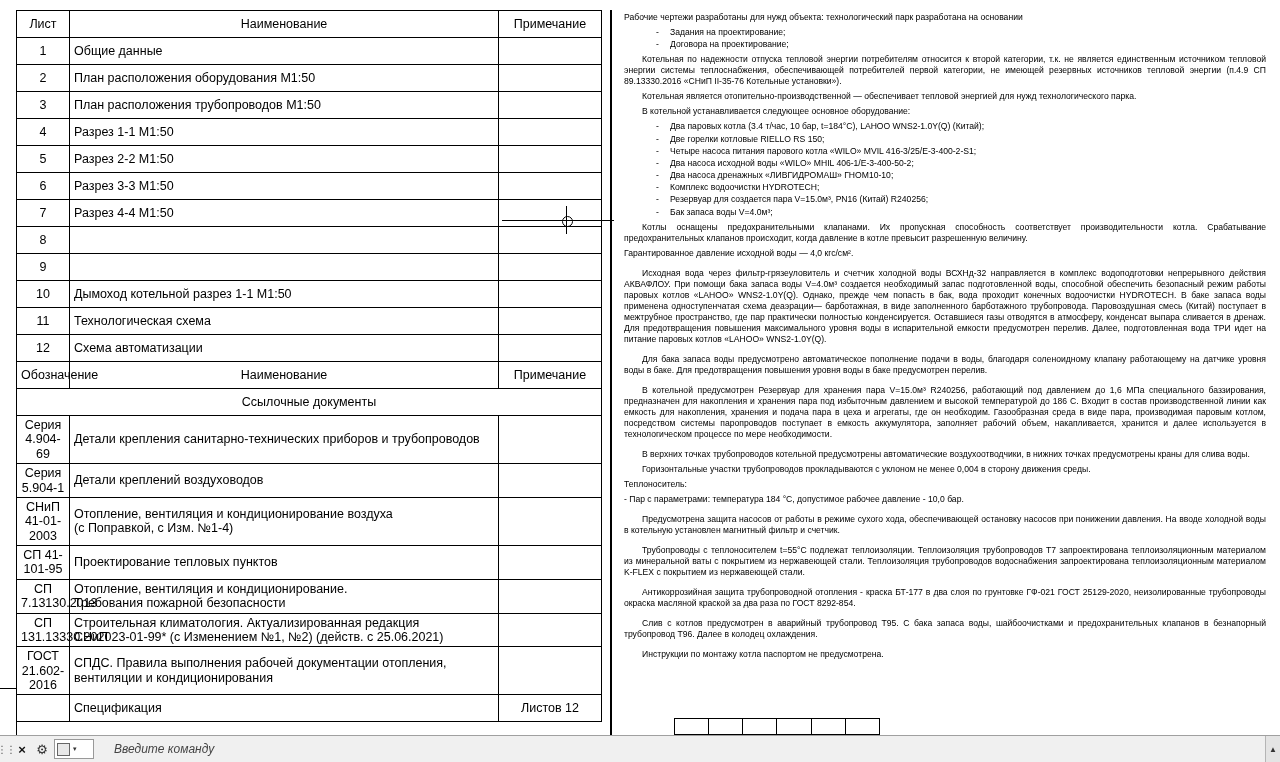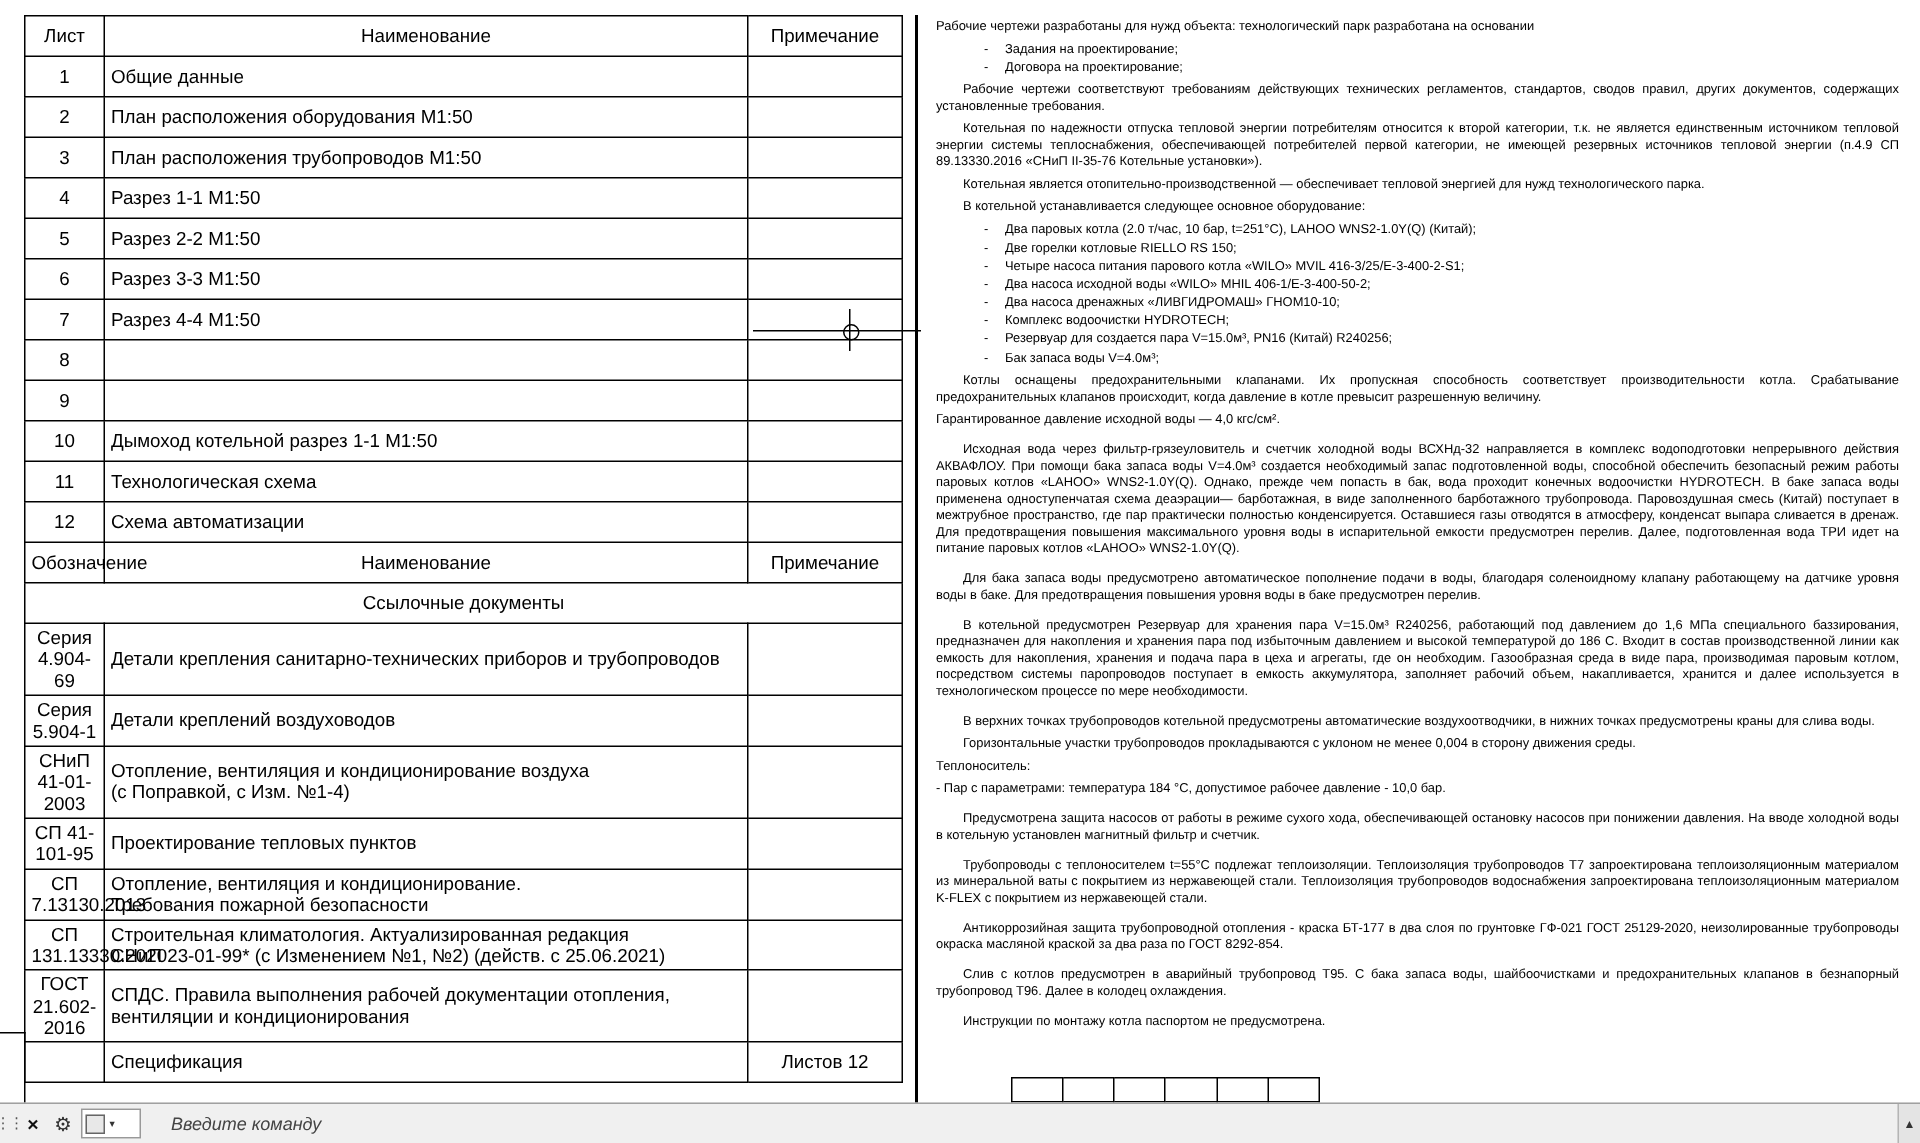--- a/index.html
+++ b/index.html
@@ -267,26 +267,25 @@
     </div>
     <div class="lower-left-frame"></div>
   </div>
 
   <div class="right-pane">
     <p class="noind">Рабочие чертежи разработаны для нужд объекта: технологический парк разработана на основании</p>
     <ul>
       <li>Задания на проектирование;</li>
       <li>Договора на проектирование;</li>
     </ul>
-    <p>Рабочие чертежи соответствуют требованиям действующих технических регламентов, стандартов, сводов правил, других документов, содержащих установленные требования.</p>
     <p>Котельная по надежности отпуска тепловой энергии потребителям относится к второй категории, т.к. не является единственным источником тепловой энергии системы теплоснабжения, обеспечивающей потребителей первой категории, не имеющей резервных источников тепловой энергии (п.4.9 СП 89.13330.2016 «СНиП II-35-76 Котельные установки»).</p>
     <p>Котельная является отопительно-производственной — обеспечивает тепловой энергией для нужд технологического парка.</p>
     <p>В котельной устанавливается следующее основное оборудование:</p>
     <ul>
-      <li>Два паровых котла (2.0 т/час, 10 бар, t=251°С), LAHOO WNS2-1.0Y(Q) (Китай);</li>
+      <li>Два паровых котла (3.4 т/час, 10 бар, t=184°С), LAHOO WNS2-1.0Y(Q) (Китай);</li>
       <li>Две горелки котловые RIELLO RS 150;</li>
       <li>Четыре насоса питания парового котла «WILO» MVIL 416-3/25/E-3-400-2-S1;</li>
       <li>Два насоса исходной воды «WILO» MHIL 406-1/E-3-400-50-2;</li>
       <li>Два насоса дренажных «ЛИВГИДРОМАШ» ГНОМ10-10;</li>
       <li>Комплекс водоочистки HYDROTECH;</li>
       <li>Резервуар для создается пара V=15.0м³, PN16 (Китай) R240256;</li>
       <li>Бак запаса воды V=4.0м³;</li>
     </ul>
     <p>Котлы оснащены предохранительными клапанами. Их пропускная способность соответствует производительности котла. Срабатывание предохранительных клапанов происходит, когда давление в котле превысит разрешенную величину.</p>
     <p class="noind">Гарантированное давление исходной воды — 4,0 кгс/см².</p>

